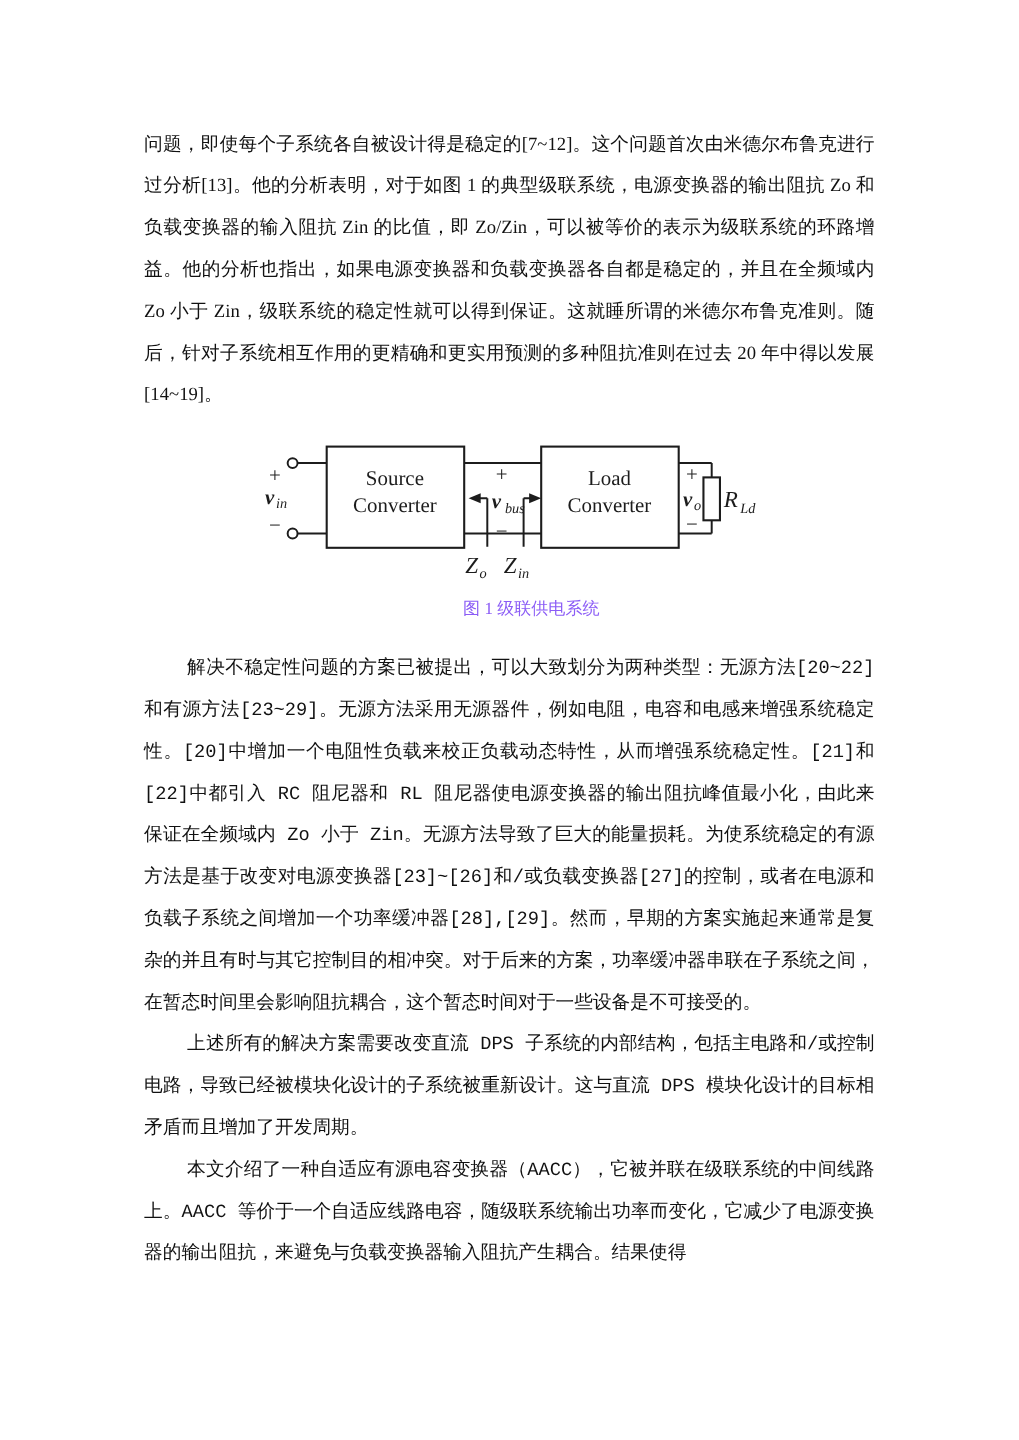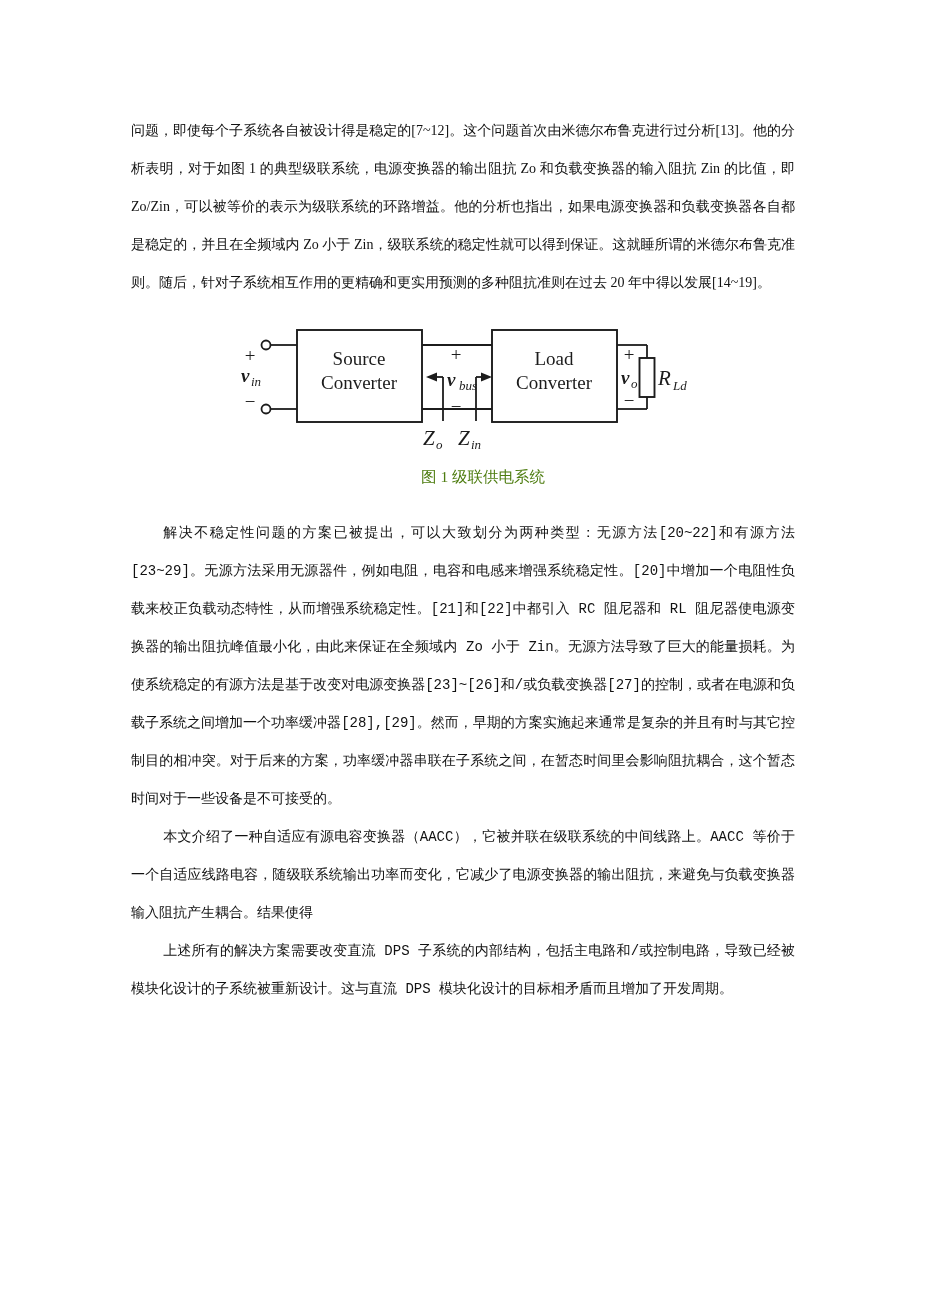--- a/index.html
+++ b/index.html
@@ -12,42 +12,42 @@
     height: 1309px;
     position: relative;
     font-family: "Liberation Serif", "DejaVu Serif", serif;
     color: #111111;
   }
   .content {
     padding: 112px 131px 0 131px;
   }
   p.body-text {
     margin: 0;
-    font-size: 14px;
+    font-size: 17px;
     line-height: 38px;
     text-align: justify;
   }
   p.indent {
     text-indent: 2.3em;
     font-family: Liberation Mono, monospace;
   }
   figure.circuit-figure {
     margin: 16px 0 26px 0;
     text-align: center;
   }
   figure.circuit-figure svg {
     display: inline-block;
     margin-left: 14px;
     vertical-align: top;
   }
   figcaption.figure-caption {
     font-size: 15.5px;
     margin-top: 11px;
     padding-left: 40px;
-    color: #4d7c0f;
+    color: #8b5cf6;
   }
   .diag-line {
     stroke: #1c1c1c;
     stroke-width: 1.8;
     fill: none;
   }
   .diag-rect {
     stroke: #1c1c1c;
     stroke-width: 1.9;
     fill: #ffffff;
@@ -174,16 +174,16 @@
       <g>
         <text class="var-big" x="419" y="67">R</text>
         <text class="var-sub" x="434" y="72">Ld</text>
       </g>
     </svg>
 
     <figcaption class="figure-caption">图 1 级联供电系统</figcaption>
   </figure>
 
   <p class="body-text indent">解决不稳定性问题的方案已被提出，可以大致划分为两种类型：无源方法[20~22]和有源方法[23~29]。无源方法采用无源器件，例如电阻，电容和电感来增强系统稳定性。[20]中增加一个电阻性负载来校正负载动态特性，从而增强系统稳定性。[21]和[22]中都引入 RC 阻尼器和 RL 阻尼器使电源变换器的输出阻抗峰值最小化，由此来保证在全频域内 Zo 小于 Zin。无源方法导致了巨大的能量损耗。为使系统稳定的有源方法是基于改变对电源变换器[23]~[26]和/或负载变换器[27]的控制，或者在电源和负载子系统之间增加一个功率缓冲器[28],[29]。然而，早期的方案实施起来通常是复杂的并且有时与其它控制目的相冲突。对于后来的方案，功率缓冲器串联在子系统之间，在暂态时间里会影响阻抗耦合，这个暂态时间对于一些设备是不可接受的。</p>
+  <p class="body-text indent">上述所有的解决方案需要改变直流 DPS 子系统的内部结构，包括主电路和/或控制电路，导致已经被模块化设计的子系统被重新设计。这与直流 DPS 模块化设计的目标相矛盾而且增加了开发周期。</p>
   <p class="body-text indent">本文介绍了一种自适应有源电容变换器（AACC），它被并联在级联系统的中间线路上。AACC 等价于一个自适应线路电容，随级联系统输出功率而变化，它减少了电源变换器的输出阻抗，来避免与负载变换器输入阻抗产生耦合。结果使得</p>
-  <p class="body-text indent">上述所有的解决方案需要改变直流 DPS 子系统的内部结构，包括主电路和/或控制电路，导致已经被模块化设计的子系统被重新设计。这与直流 DPS 模块化设计的目标相矛盾而且增加了开发周期。</p>
 
 </main>
 
 </body></html>

